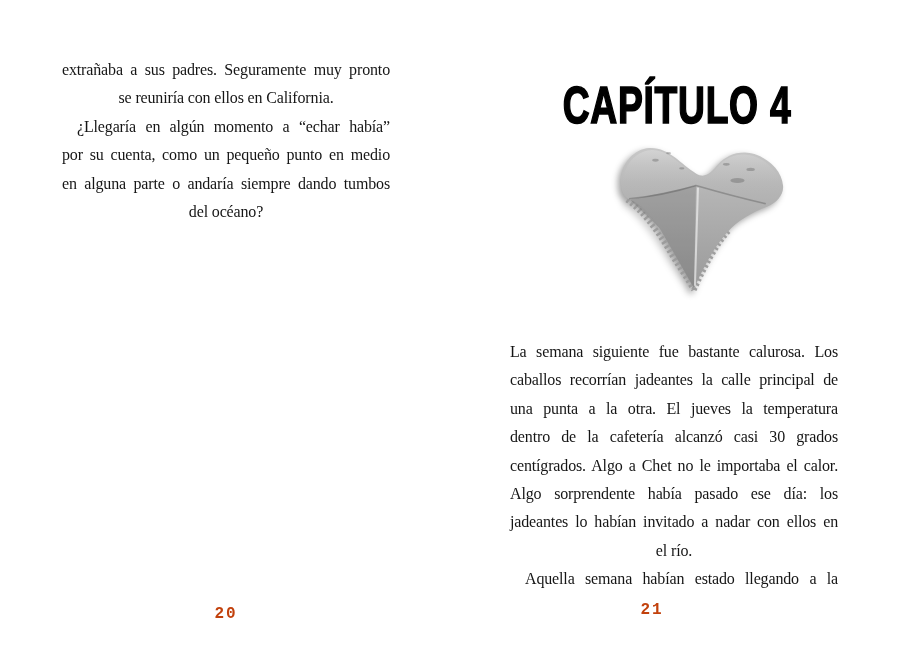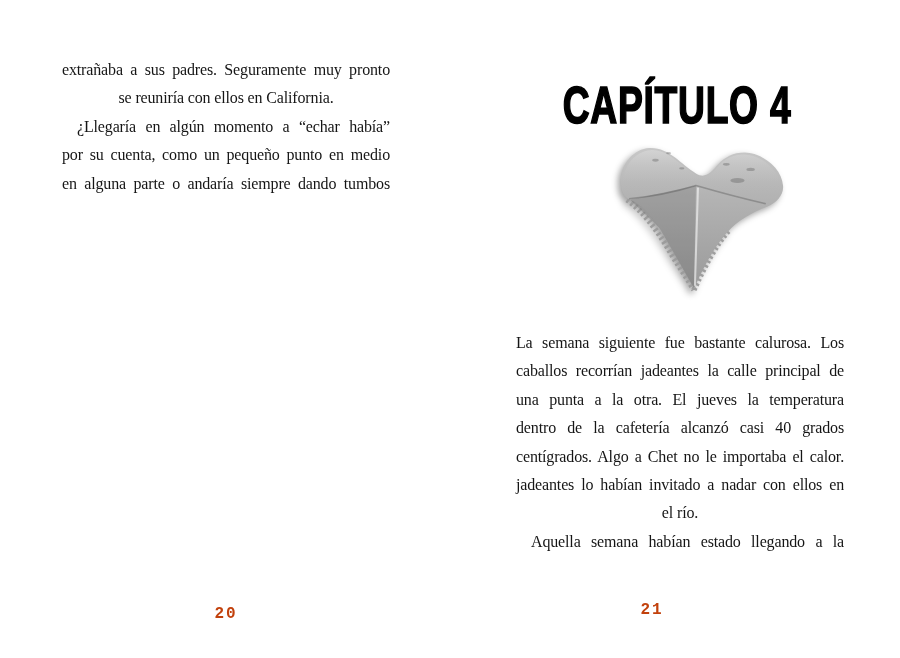--- a/index.html
+++ b/index.html
@@ -15,21 +15,21 @@
   
   .textblock {
     position: absolute;
     width: 328px;
     font-size: 16px;
     line-height: 28.4px;
     letter-spacing: -0.15px;
     color: #151515;
   }
   .left-text  { left: 62px;  top: 56px; }
-  .right-text { left: 510px; top: 329px; margin-left: 6px; }
+  .right-text { left: 510px; top: 338px; }
   .jline { text-align: justify; text-align-last: justify; }
   .pline { text-align: center; }
   .indent { text-indent: 15px; }
 
   
   .chapter-title {
     position: absolute;
     left: 513px; top: 80px;
     width: 328px;
     text-align: center;
@@ -71,20 +71,21 @@
 <body>
 
 <div class="spread">
 
   <div class="textblock left-text">
     <div class="jline">extrañaba a sus padres. Seguramente muy pronto</div>
     <div class="pline">se reuniría con ellos en California.</div>
     <div class="jline indent">¿Llegaría en algún momento a “echar había”</div>
     <div class="jline">por su cuenta, como un pequeño punto en medio</div>
     <div class="jline">en alguna parte o andaría siempre dando tumbos</div>
+    <div class="pline">del océano?</div>
   </div>
 
   <div class="pagenum pagenum-left">20</div>
 
   <div class="chapter-title">CAPÍTULO 4</div>
 
   <svg class="tooth" viewBox="0 0 172 162" xmlns="http://www.w3.org/2000/svg">
     <defs>
       <linearGradient id="toothGrad" x1="0" y1="0" x2="0" y2="1">
         <stop offset="0" stop-color="#c8c8c8"></stop>
@@ -122,22 +123,23 @@
       <ellipse cx="136" cy="31" rx="4.2" ry="1.6"></ellipse>
       <ellipse cx="123" cy="42" rx="7" ry="2.4"></ellipse>
       <ellipse cx="55" cy="15" rx="2.4" ry="1.1"></ellipse>
     </g>
   </svg>
 
   <div class="textblock right-text">
     <div class="jline">La semana siguiente fue bastante calurosa. Los</div>
     <div class="jline">caballos recorrían jadeantes la calle principal de</div>
     <div class="jline">una punta a la otra. El jueves la temperatura</div>
-    <div class="jline">dentro de la cafetería alcanzó casi 40 grados</div>
+    <div class="jline">dentro de la cafetería alcanzó casi 30 grados</div>
     <div class="jline">centígrados. Algo a Chet no le importaba el calor.</div>
+    <div class="jline">Algo sorprendente había pasado ese día: los</div>
     <div class="jline">jadeantes lo habían invitado a nadar con ellos en</div>
     <div class="pline">el río.</div>
     <div class="jline indent">Aquella semana habían estado llegando a la</div>
   </div>
 
   <div class="pagenum pagenum-right">21</div>
 
 </div>
 
 </body></html>

